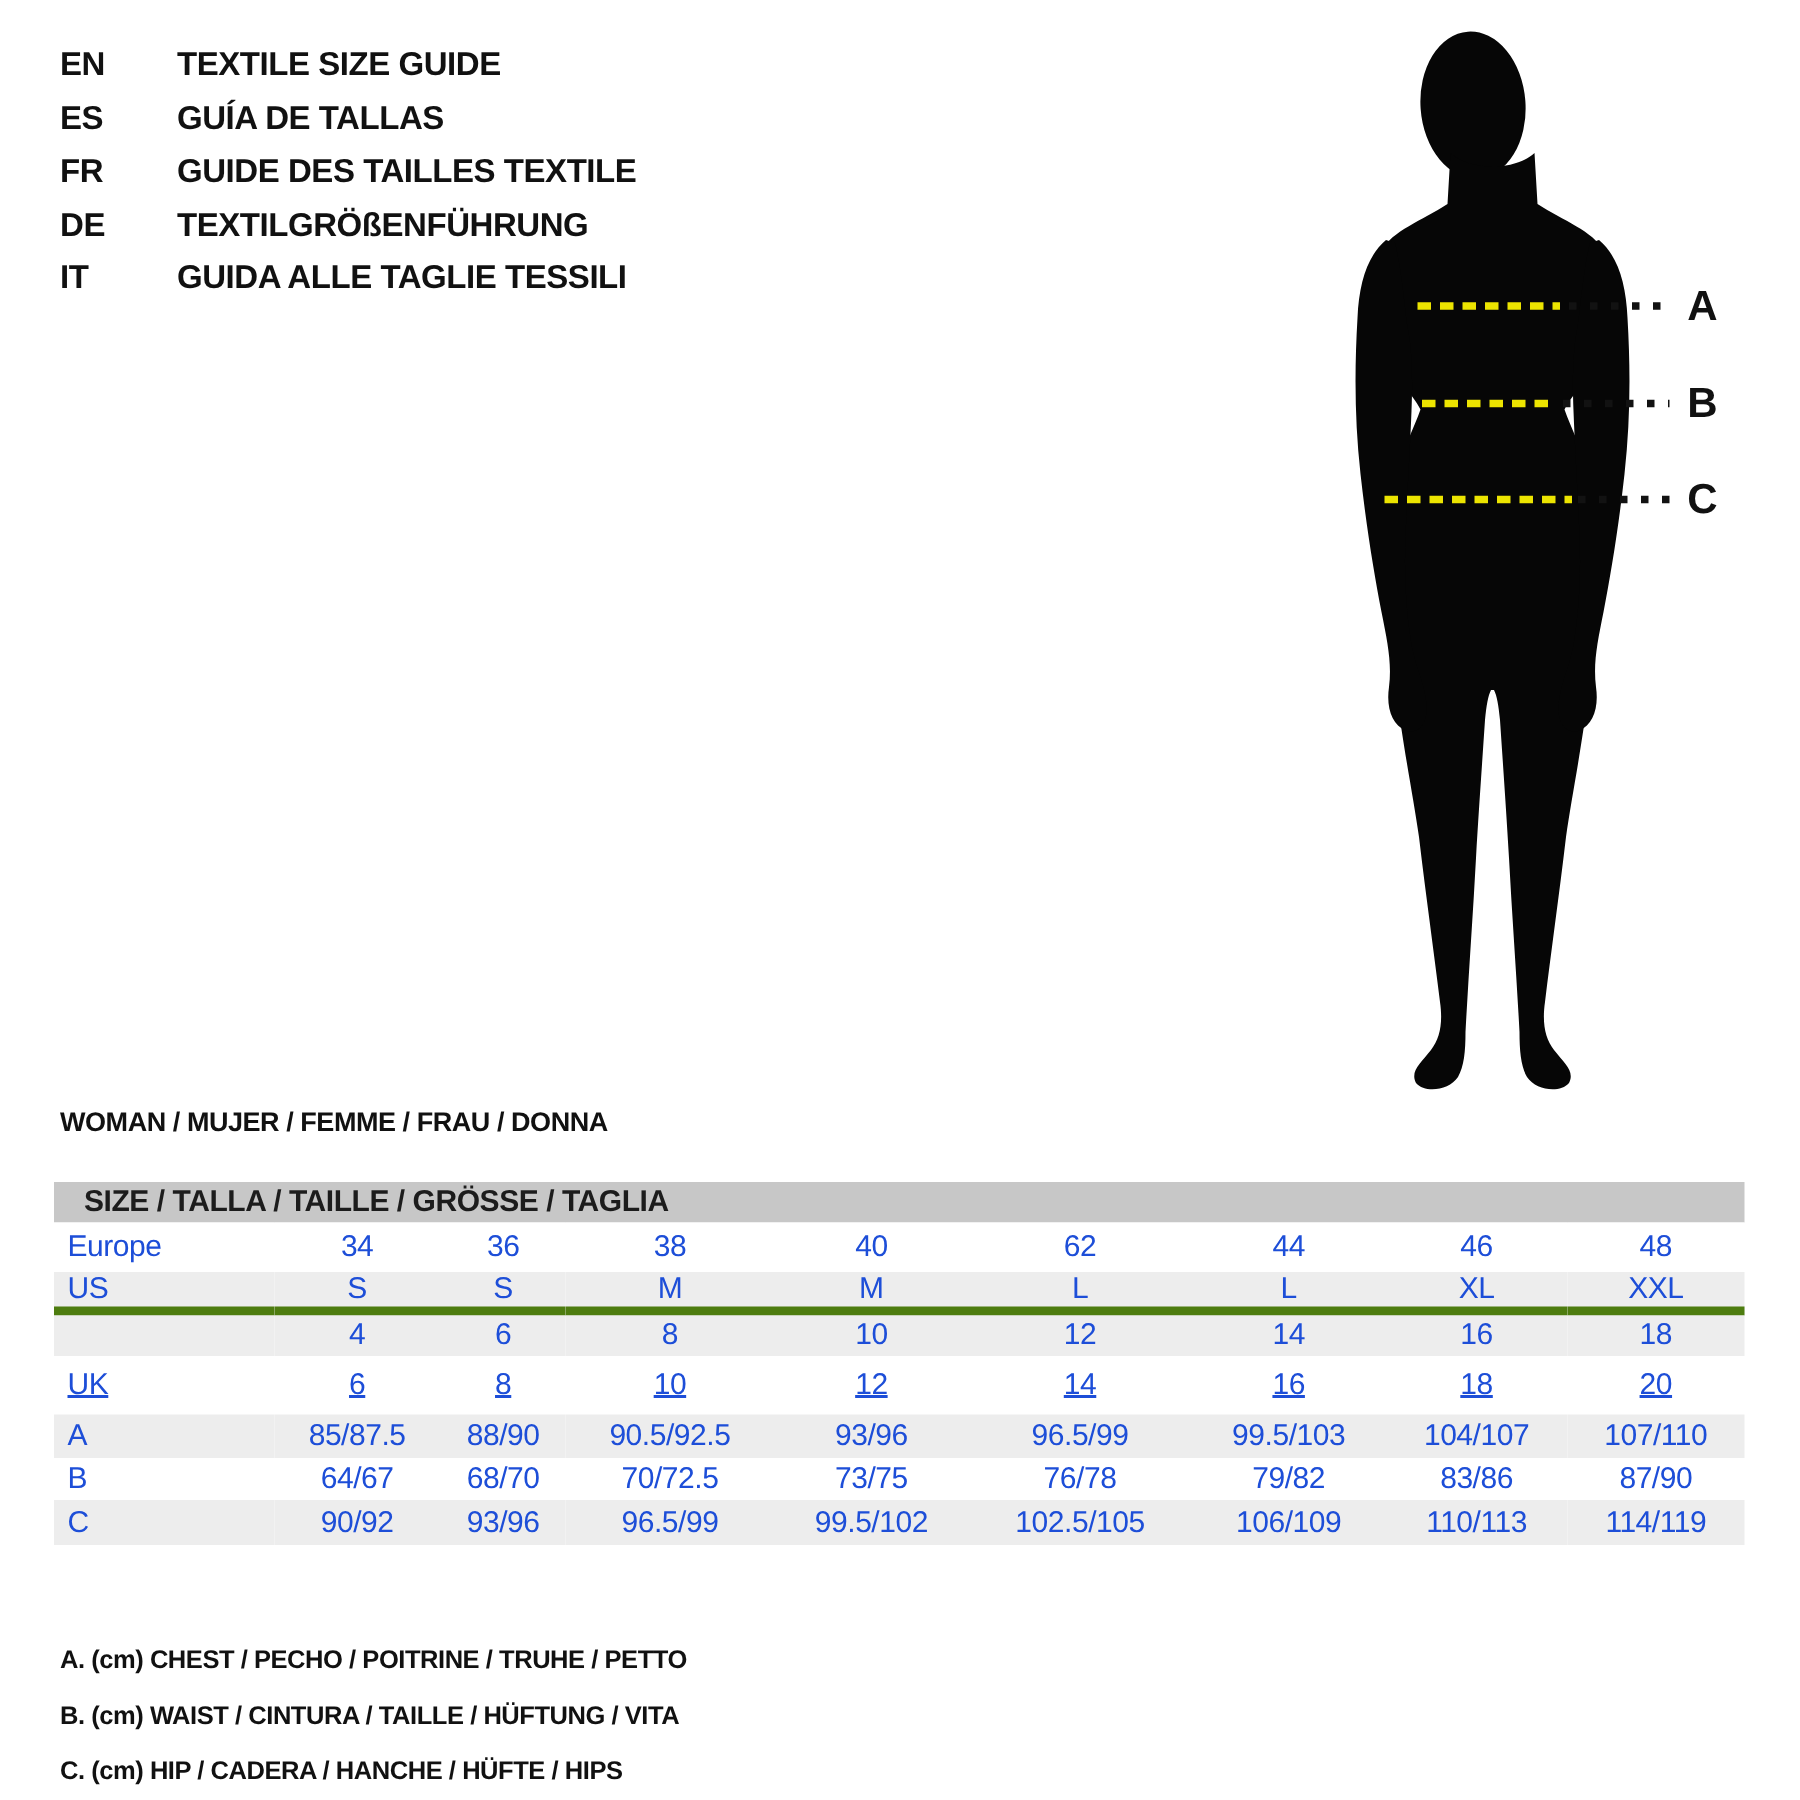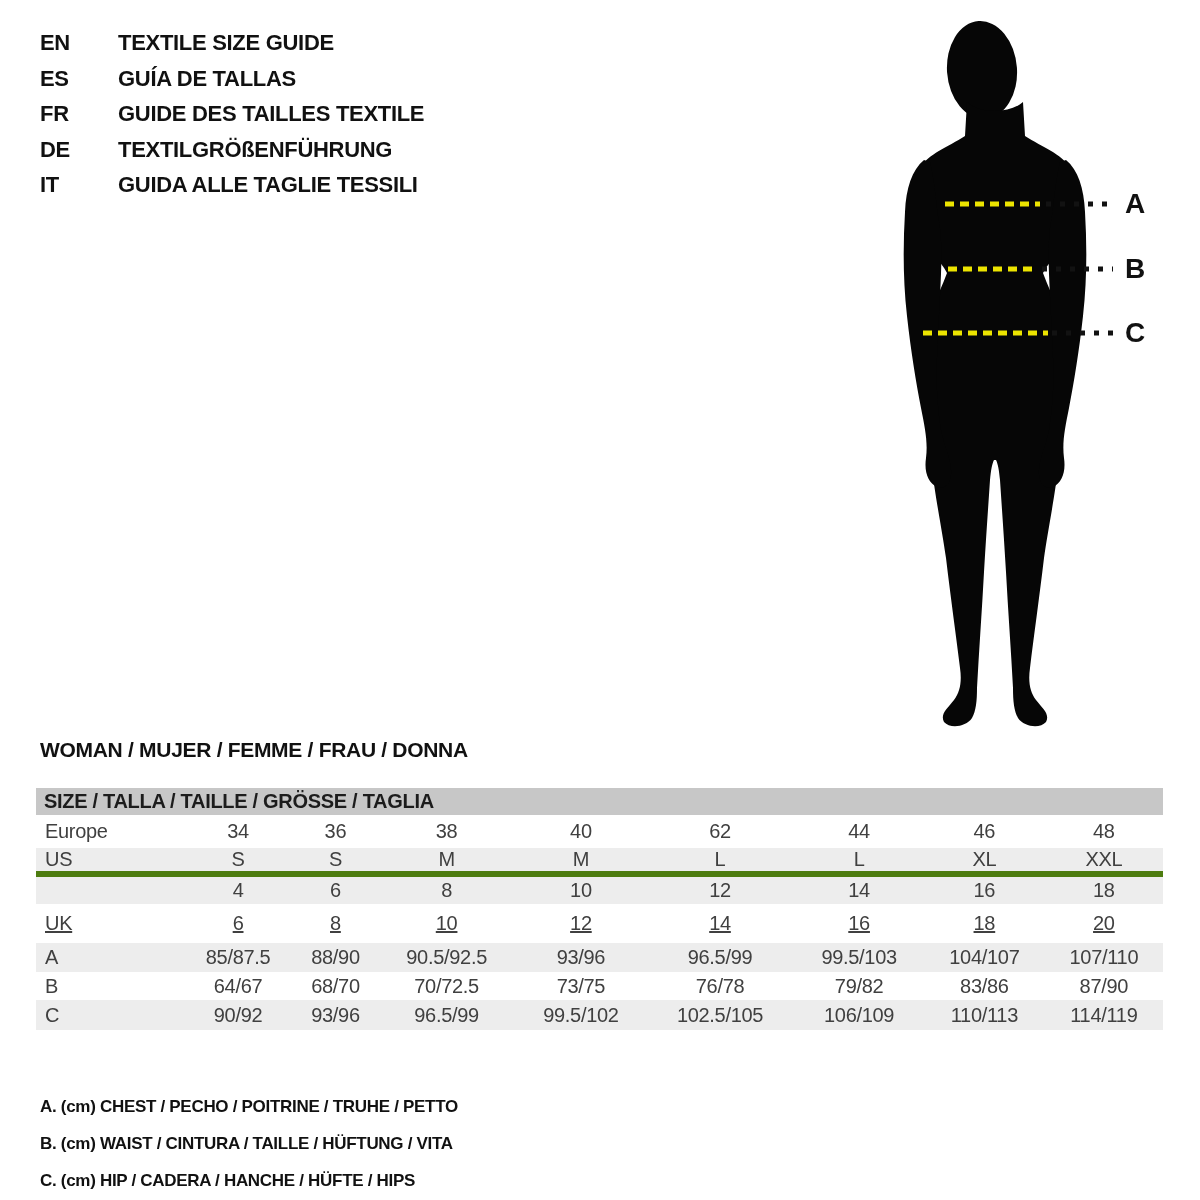--- a/index.html
+++ b/index.html
@@ -20,33 +20,33 @@
   .lang-row { display:flex; height:35.5px; align-items:flex-start; }
   .lang-code { width:78px; }
   .lang-title { white-space:nowrap; }
 
   
   .figure-wrap { position:absolute; left:850px; top:10px; width:320px; height:740px; }
 
   
   .section-title {
     position:absolute; left:40px; top:738px;
-    font-weight:700; font-size:21px; letter-spacing:-0.3px;
+    font-weight:700; font-size:18px; letter-spacing:-0.3px;
   }
 
   
   .size-table-wrap { position:absolute; left:36px; top:788px; width:1127px; }
   .size-header {
     height:27px; background:#c7c7c7;
     font-weight:700; font-size:20px; line-height:27px;
-    padding-left:8px; letter-spacing:-0.3px; color:#1c1c1c;
+    padding-left:20px; letter-spacing:-0.3px; color:#1c1c1c;
   }
   table.sizes {
     width:100%; border-collapse:separate; border-spacing:0;
-    font-size:20px; color:#404040; letter-spacing:-0.3px;
+    font-size:20px; color:#1d4ed8; letter-spacing:-0.3px;
   }
   table.sizes td { vertical-align:middle; text-align:center; }
   table.sizes td.lbl { text-align:left; padding-left:9px; width:13%; }
   tr.r-europe td { height:33px; background:#ffffff; }
   tr.r-us td     { height:27px; background:#ededed; border-bottom:6px solid #4d7c0f; }
   tr.r-num td    { height:27px; background:#ededed; }
   tr.r-uk td     { height:39px; background:#ffffff;text-decoration:underline; }
   tr.r-a td      { height:29px; background:#ededed; }
   tr.r-b td      { height:28px; background:#ffffff; }
   tr.r-c td      { height:30px; background:#ededed; }

